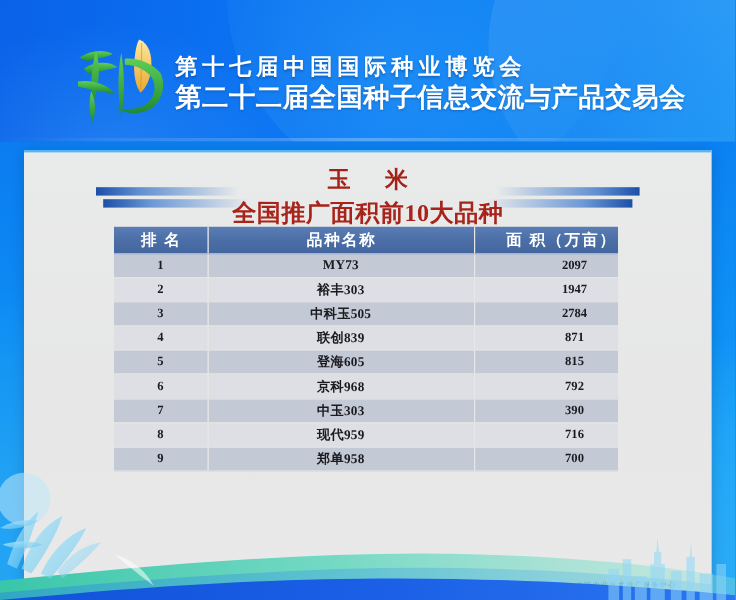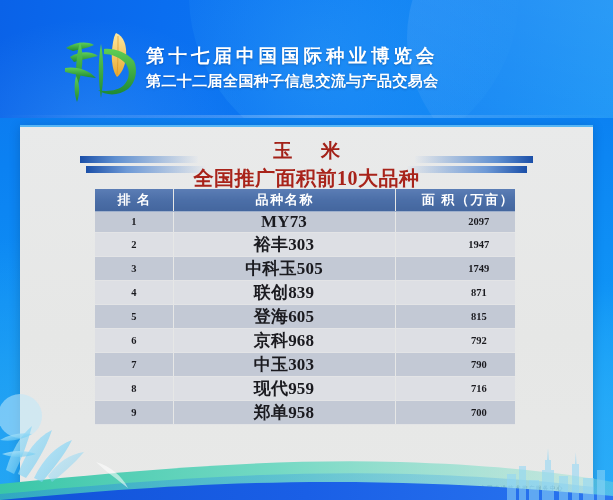--- a/index.html
+++ b/index.html
@@ -60,21 +60,21 @@
     display:flex; flex-direction:column; justify-content:center;
     gap:1px;
   }
   .bt-line {
     color:#ffffff;
     font-weight:bold;
     white-space:nowrap;
     text-shadow:0 1px 2px rgba(0,40,90,.35);
   }
   .bt1 { font-size:18.5px; letter-spacing:4.0px; line-height:24px; }
-  .bt2 { font-size:15px; letter-spacing:0.4px; line-height:24px; }
+  .bt2 { font-size:22px; letter-spacing:0.4px; line-height:24px; }
   .bt3 { font-size:18.0px; letter-spacing:4.4px; line-height:24px; }
 
   
   .card {
     position:absolute; left:20px; top:125px;
     width:573px; height:383px;
     background:linear-gradient(180deg,#e9eaea 0%,#e6e7e6 55%,#e8e9e8 100%);
     box-shadow:0 2px 10px rgba(0,30,70,.22);
     overflow:hidden;
   }
@@ -141,21 +141,21 @@
     font-weight:bold;
     font-size:10.5px;
     color:#1a1a1f;
     text-align:center;
     border-right:1px solid #e6e7e6;
     border-bottom:1px solid #e3e4e6;
   }
   tbody td:last-child { border-right:none;padding-left:47px; }
   tbody tr:nth-child(odd)  td { background:#c3c9d5; }
   tbody tr:nth-child(even) td { background:#dddfe4; }
-  tbody td.cell-name { font-size:17px; letter-spacing:.2px; }
+  tbody td.cell-name { font-size:11px; letter-spacing:.2px; }
   tbody td.cell-rank { font-size:10.5px; }
 
   
   .watermark {
     position:absolute; right:28px; bottom:12px;
     text-align:center; color:#6d7b95; opacity:.75;
     line-height:1.15;
   }
   .wm-cn { font-size:5.6px; letter-spacing:1.4px; font-weight:bold; }
   .wm-en { font-size:3.4px; letter-spacing:.25px; margin-top:1px; }
@@ -258,41 +258,41 @@
               <td class="cell-area">2097</td>
             </tr>
             <tr>
               <td class="cell-rank">2</td>
               <td class="cell-name">裕丰303</td>
               <td class="cell-area">1947</td>
             </tr>
             <tr>
               <td class="cell-rank">3</td>
               <td class="cell-name">中科玉505</td>
-              <td class="cell-area">1749</td>
+              <td class="cell-area">2784</td>
             </tr>
             <tr>
               <td class="cell-rank">4</td>
               <td class="cell-name">联创839</td>
               <td class="cell-area">871</td>
             </tr>
             <tr>
               <td class="cell-rank">5</td>
               <td class="cell-name">登海605</td>
               <td class="cell-area">815</td>
             </tr>
             <tr>
               <td class="cell-rank">6</td>
               <td class="cell-name">京科968</td>
               <td class="cell-area">792</td>
             </tr>
             <tr>
               <td class="cell-rank">7</td>
               <td class="cell-name">中玉303</td>
-              <td class="cell-area">790</td>
+              <td class="cell-area">390</td>
             </tr>
             <tr>
               <td class="cell-rank">8</td>
               <td class="cell-name">现代959</td>
               <td class="cell-area">716</td>
             </tr>
             <tr>
               <td class="cell-rank">9</td>
               <td class="cell-name">郑单958</td>
               <td class="cell-area">700</td>

